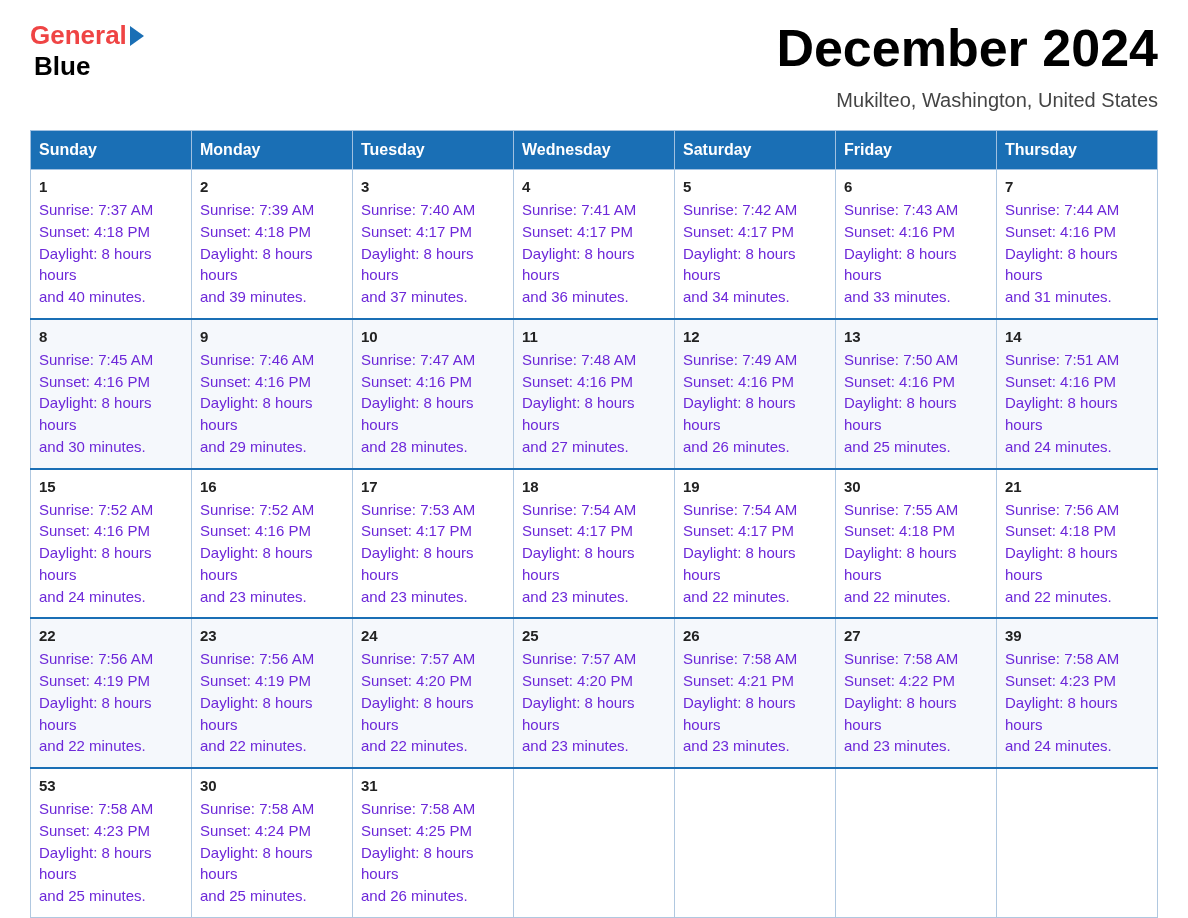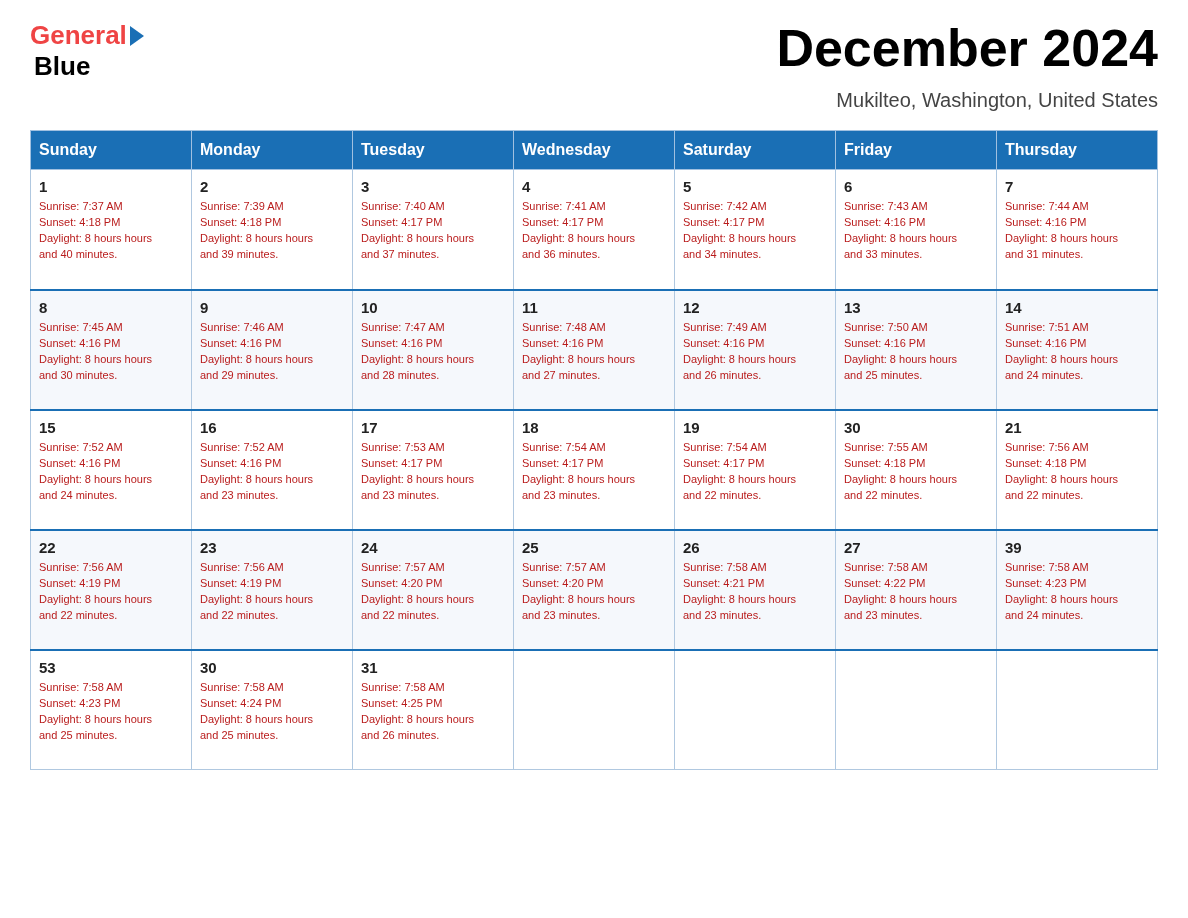--- a/index.html
+++ b/index.html
@@ -86,23 +86,23 @@
       background-color: #fff;
     }
     .day-number {
       font-size: 15px;
       font-weight: bold;
       display: block;
       margin-bottom: 4px;
       color: #222;
     }
     .day-info {
-      font-size: 11px;
+      font-size: 15px;
       line-height: 1.45;
-      color: #b91c1c;
+      color: #6d28d9;
     }
     .empty-cell {
       background: #fff !important;
     }
     .row-border td {
       border-top: 2px solid #1a6fb5;
     }
   </style>
 </head>
 <body>

